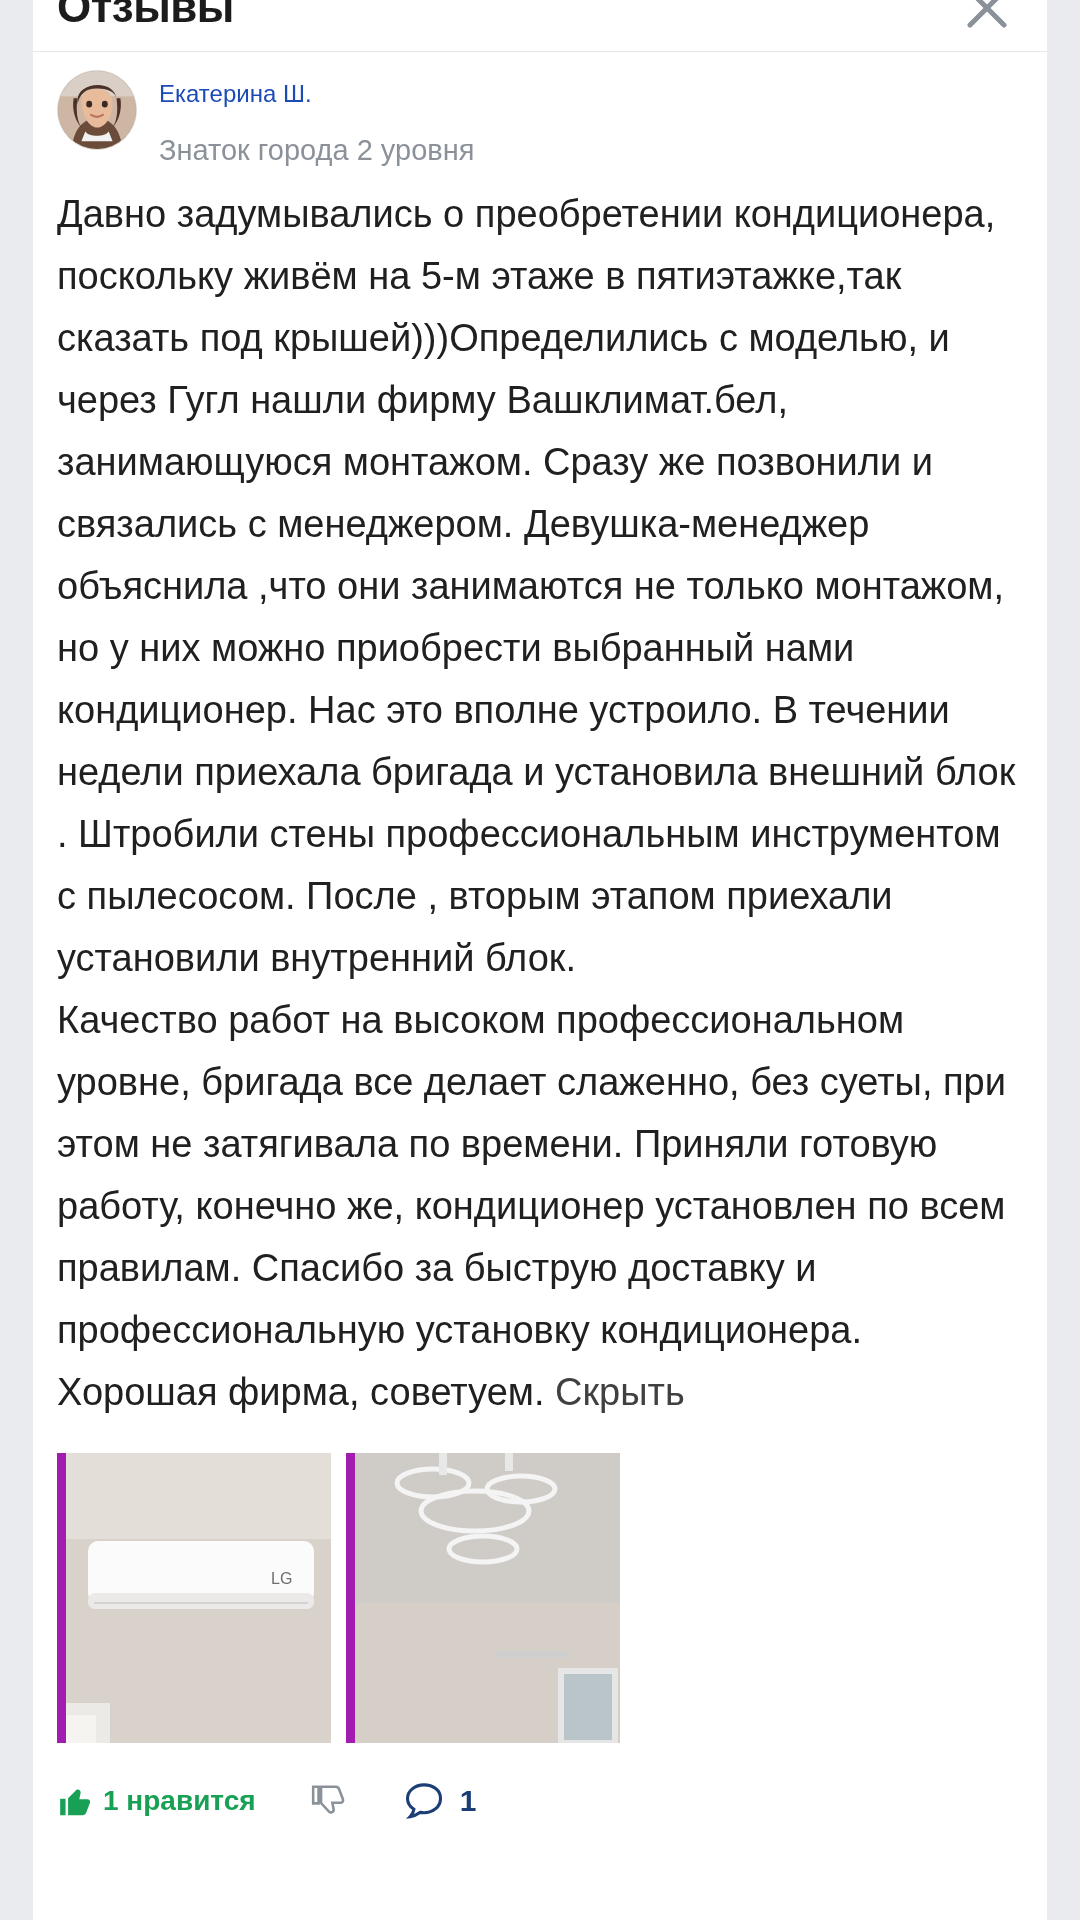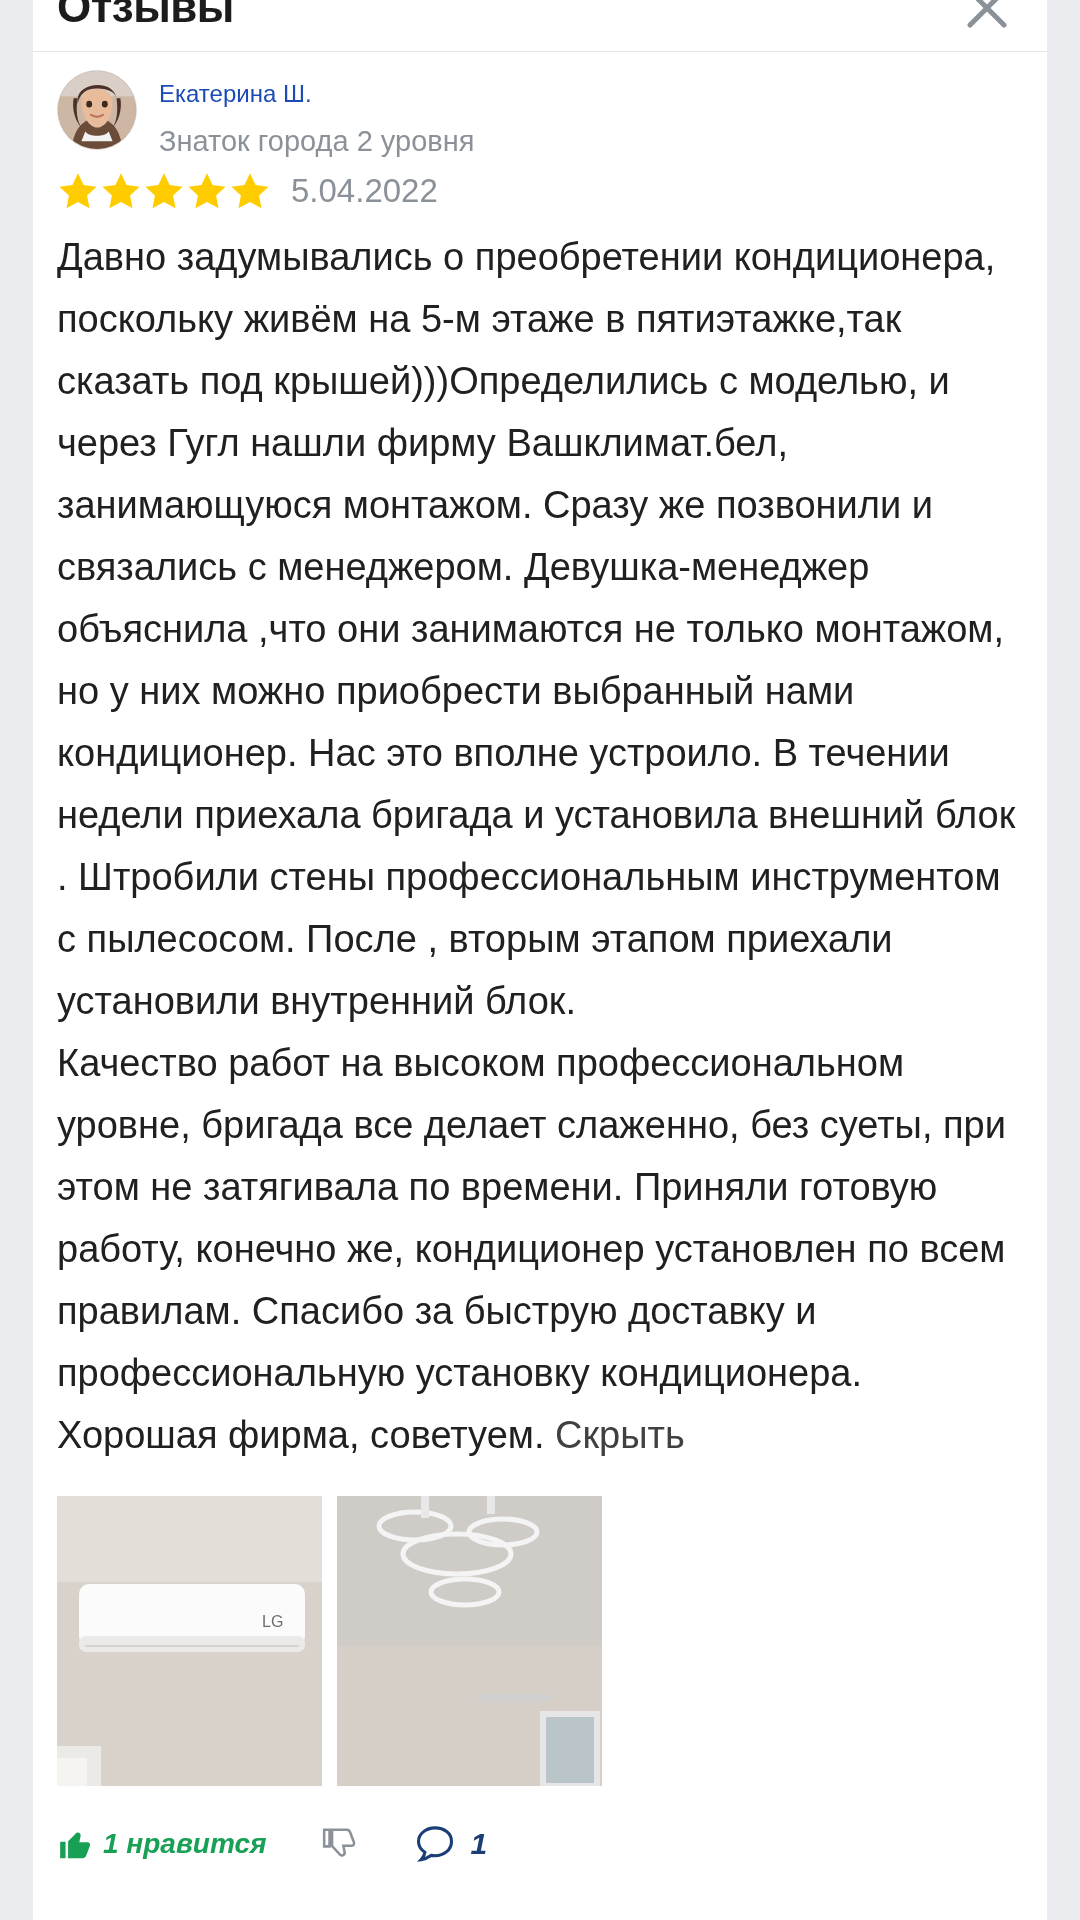--- a/index.html
+++ b/index.html
@@ -90,21 +90,21 @@
   .author-name {
     font-size: 24px;
     color: #1b4bb5;
     line-height: 44px;
     white-space: nowrap;
   }
   .author-level {
     font-size: 29px;
     color: #8b9199;
     line-height: 38px;
-    margin-top: 6px;
+    margin-top: 15px;
     white-space: nowrap;
   }
 
   .rating-row {
     display: flex;
     align-items: center;
     margin-top: 10px;
   }
   .stars {
     display: flex;
@@ -140,30 +140,30 @@
     margin-top: 30px;
     padding: 0 24px;
   }
   .photo {
     width: 265px;
     height: 290px;
     overflow: hidden;
     position: relative;
     background: #a21caf;
     cursor: pointer;
+    padding-left: 9px;
   }
   .photo svg { display: block; width: 100%; height: 100%; }
 
   
   .actions {
     display: flex;
     align-items: center;
     padding: 36px 24px 0 24px;
     gap: 54px;
-    font-style: italic;
   }
   .action {
     display: flex;
     align-items: center;
     cursor: pointer;
   }
   .action .label {
     font-size: 28px;
     font-weight: bold;
     margin-left: 8px;
@@ -211,40 +211,20 @@
             <path d="M34 45 Q40 49 46 45" stroke="#b9745f" stroke-width="2.4" fill="none" stroke-linecap="round"></path>
             <path d="M28 62 C32 68 48 68 52 62 L56 72 L24 72 Z" fill="#f2f2f2"></path>
           </svg>
         </div>
         <div class="author-block">
           <div class="author-name">Екатерина Ш.</div>
           <div class="author-level">Знаток города 2 уровня</div>
         </div>
       </div>
 
-      <div class="rating-row">
-        <div class="stars">
-          <svg width="42" height="42" viewBox="0 0 24 24">
-              <polygon points="12,1.8 15.2,8.6 22.6,9.5 17.2,14.5 18.6,21.9 12,18.3 5.4,21.9 6.8,14.5 1.4,9.5 8.8,8.6" fill="#ffcc00"></polygon>
-            </svg>
-          <svg width="42" height="42" viewBox="0 0 24 24">
-              <polygon points="12,1.8 15.2,8.6 22.6,9.5 17.2,14.5 18.6,21.9 12,18.3 5.4,21.9 6.8,14.5 1.4,9.5 8.8,8.6" fill="#ffcc00"></polygon>
-            </svg>
-          <svg width="42" height="42" viewBox="0 0 24 24">
-              <polygon points="12,1.8 15.2,8.6 22.6,9.5 17.2,14.5 18.6,21.9 12,18.3 5.4,21.9 6.8,14.5 1.4,9.5 8.8,8.6" fill="#ffcc00"></polygon>
-            </svg>
-          <svg width="42" height="42" viewBox="0 0 24 24">
-              <polygon points="12,1.8 15.2,8.6 22.6,9.5 17.2,14.5 18.6,21.9 12,18.3 5.4,21.9 6.8,14.5 1.4,9.5 8.8,8.6" fill="#ffcc00"></polygon>
-            </svg>
-          <svg width="42" height="42" viewBox="0 0 24 24">
-              <polygon points="12,1.8 15.2,8.6 22.6,9.5 17.2,14.5 18.6,21.9 12,18.3 5.4,21.9 6.8,14.5 1.4,9.5 8.8,8.6" fill="#ffcc00"></polygon>
-            </svg>
-        </div>
-        <div class="review-date">5.04.2022</div>
-      </div>
 
       <div class="review-text"><span>Давно задумывались о преобретении кондиционера, поскольку живём на 5-м этаже в пятиэтажке,так сказать под крышей)))Определились с моделью, и через Гугл нашли фирму Вашклимат.бел, занимающуюся монтажом. Сразу же позвонили и связались с менеджером. Девушка-менеджер объяснила ,что они занимаются не только монтажом, но у них можно приобрести  выбранный нами кондиционер. Нас это вполне устроило. В течении недели приехала бригада и установила внешний блок . Штробили стены профессиональным инструментом с пылесосом. После , вторым этапом приехали установили внутренний блок.
 Качество работ на высоком профессиональном уровне, бригада все делает слаженно, без суеты, при этом не затягивала по времени. Приняли готовую работу, конечно же, кондиционер установлен по всем правилам. Спасибо за быструю доставку и профессиональную установку кондиционера. Хорошая фирма, советуем. </span><span class="collapse-link">Скрыть</span></div>
     </div>
 
     <div class="photos">
       <div class="photo">
         <svg viewBox="0 0 265 290" aria-hidden="true">
           <rect width="265" height="290" fill="#ded8d2"></rect>
           <rect x="0" y="0" width="265" height="86" fill="#e4ded8"></rect>

